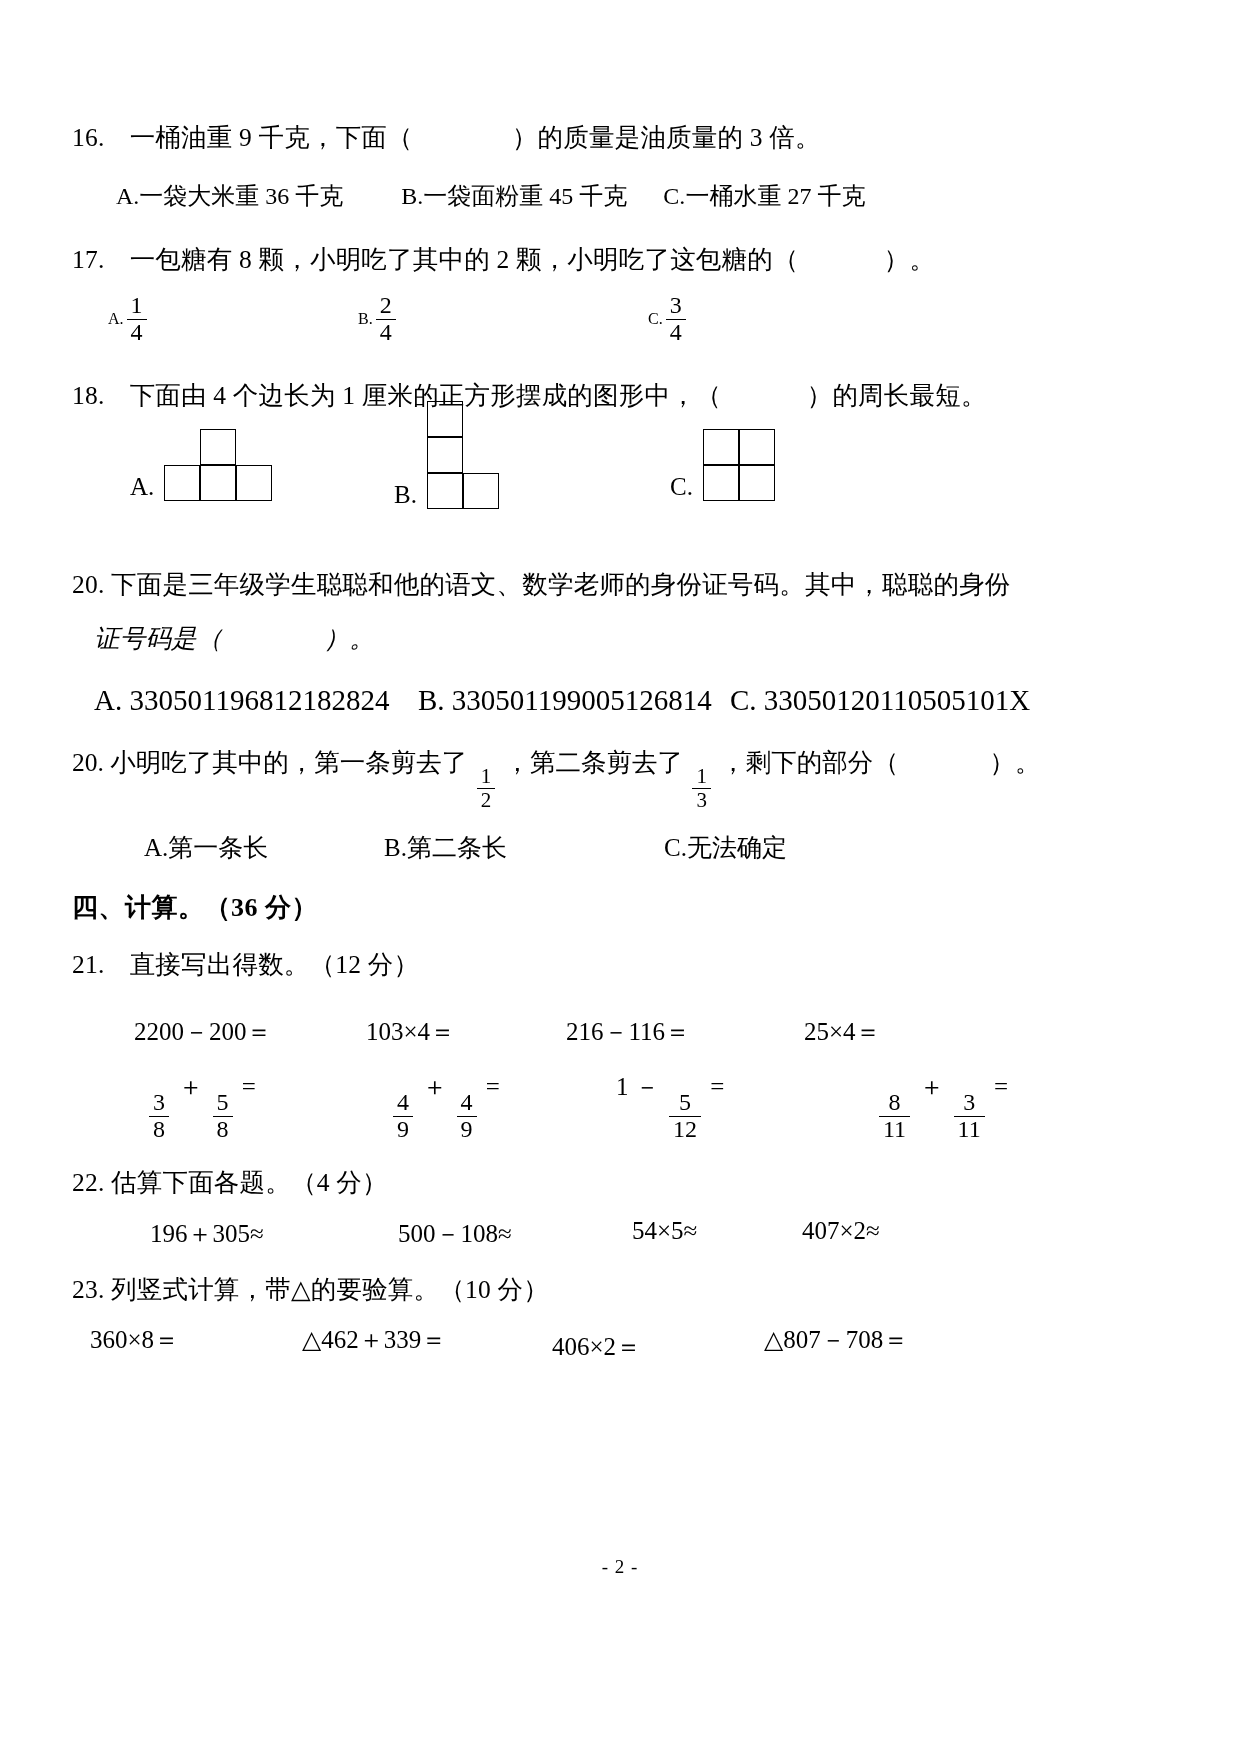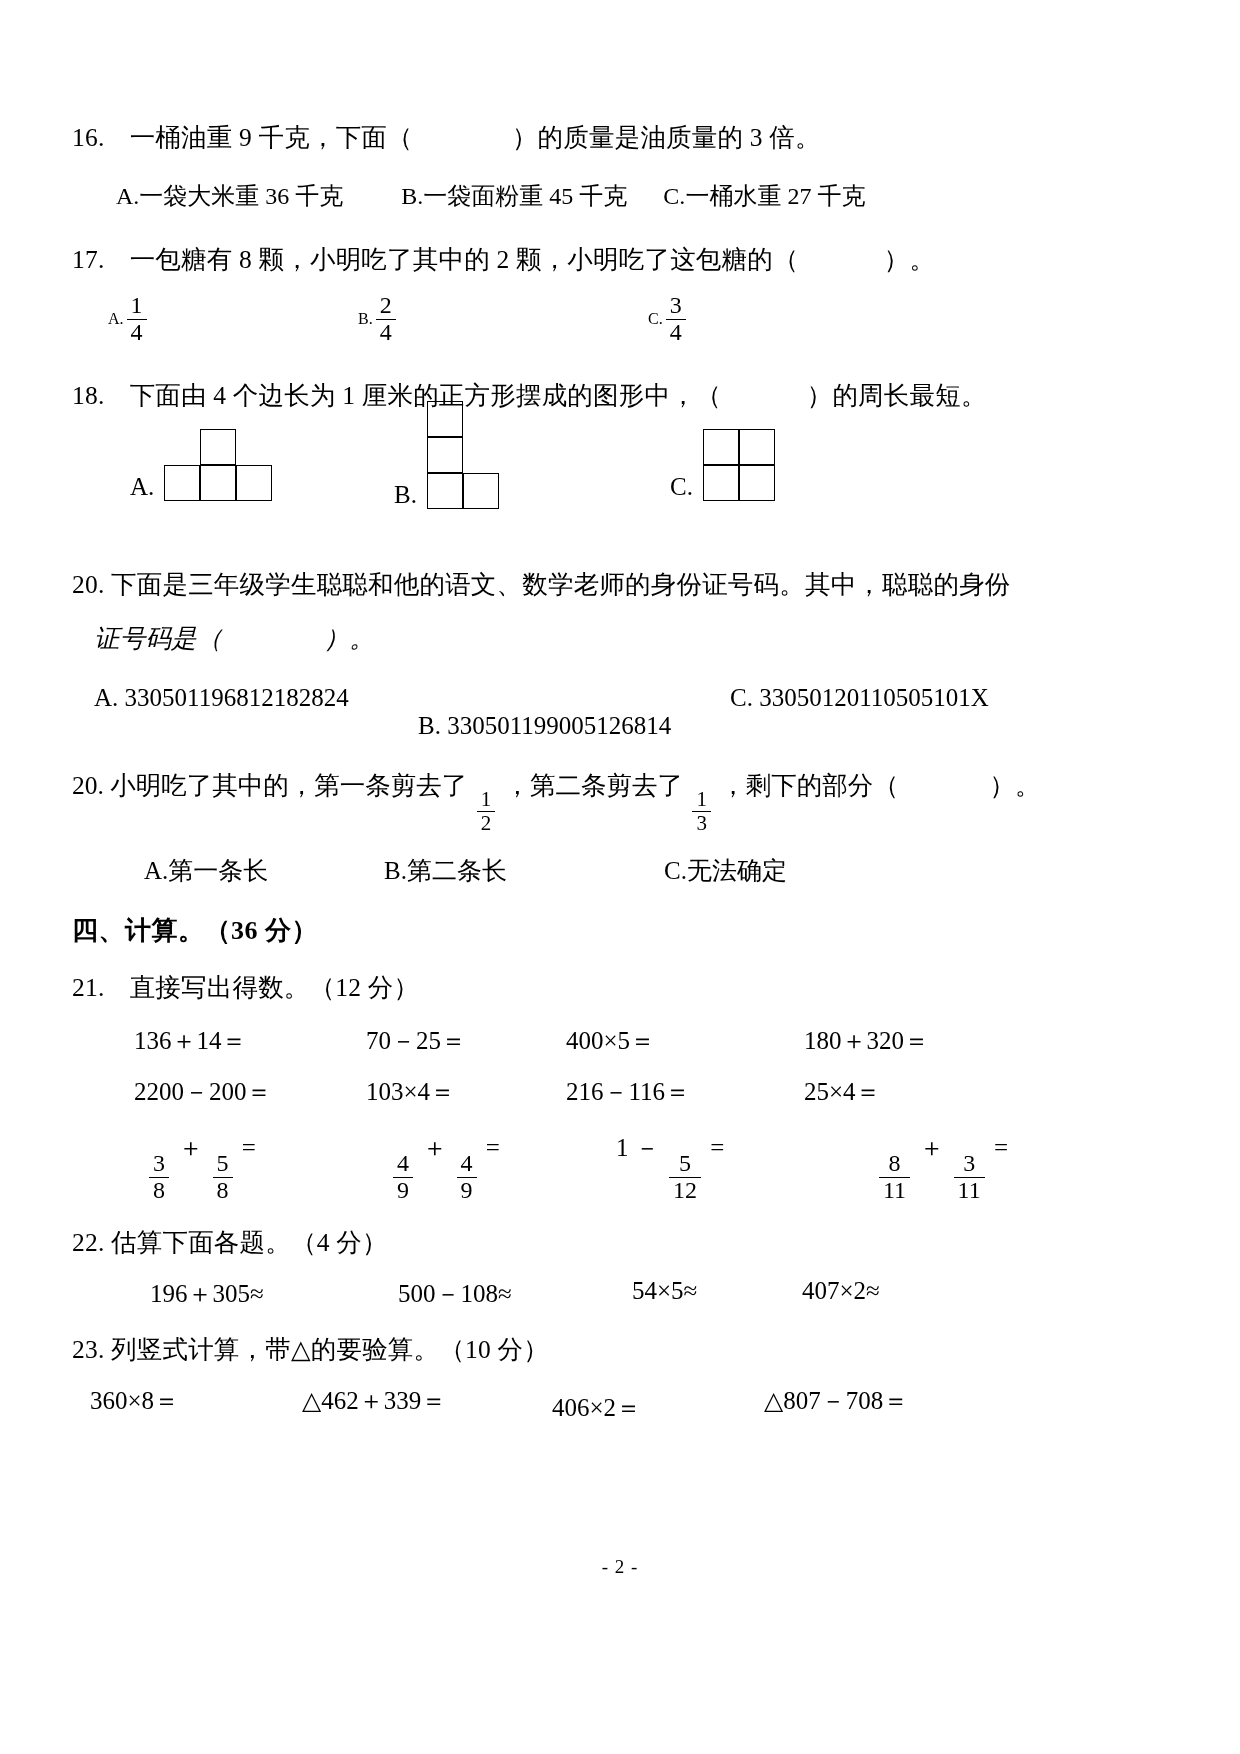--- a/index.html
+++ b/index.html
@@ -154,24 +154,24 @@
   .opt-16 span.o { display: inline-block; }
   .opt-16 .oA { padding-left: 44px; }
   .opt-16 .oB { padding-left: 52px; }
   .opt-16 .oC { padding-left: 30px; }
 
   .opt-17 { display: flex; padding-left: 36px; }
   .opt-17 .o { display: flex; align-items: center; }
   .opt-17 .oA { width: 250px; }
   .opt-17 .oB { width: 290px; }
 
-  .opt-19 { display: flex; padding-left: 22px; font-size: 25px; white-space: nowrap;}
+  .opt-19 { display: flex; padding-left: 22px; font-size: 29px; white-space: nowrap;}
   .opt-19 .o { }
   .opt-19 .oA { width: 324px; }
-  .opt-19 .oB { width: 312px; margin-top: 28px; }
+  .opt-19 .oB { width: 312px; }
 
   .opt-20 { display: flex; padding-left: 72px; font-size: 25px; }
   .opt-20 .oA { width: 240px; }
   .opt-20 .oB { width: 280px; }
   .indent-2 { padding-left: 22px; font-style: italic; }
 
   
   .footer {
     position: absolute;
     left: 0;
@@ -339,26 +339,20 @@
     <div class="sp-20"></div>
 
     <div class="qline">
       <span>21.</span>
       <span style="display:inline-block;width:12px"></span>
       <span>直接写出得数。（12 分）</span>
     </div>
 
     <div class="sp-14"></div>
 
-    <div class="calc-row cr1">
-      <span class="calc-cell">136＋14＝</span>
-      <span class="calc-cell">70－25＝</span>
-      <span class="calc-cell">400×5＝</span>
-      <span class="calc-cell">180＋320＝</span>
-    </div>
 
     <div class="sp-14"></div>
 
     <div class="calc-row cr1">
       <span class="calc-cell">2200－200＝</span>
       <span class="calc-cell">103×4＝</span>
       <span class="calc-cell">216－116＝</span>
       <span class="calc-cell">25×4＝</span>
     </div>
 

